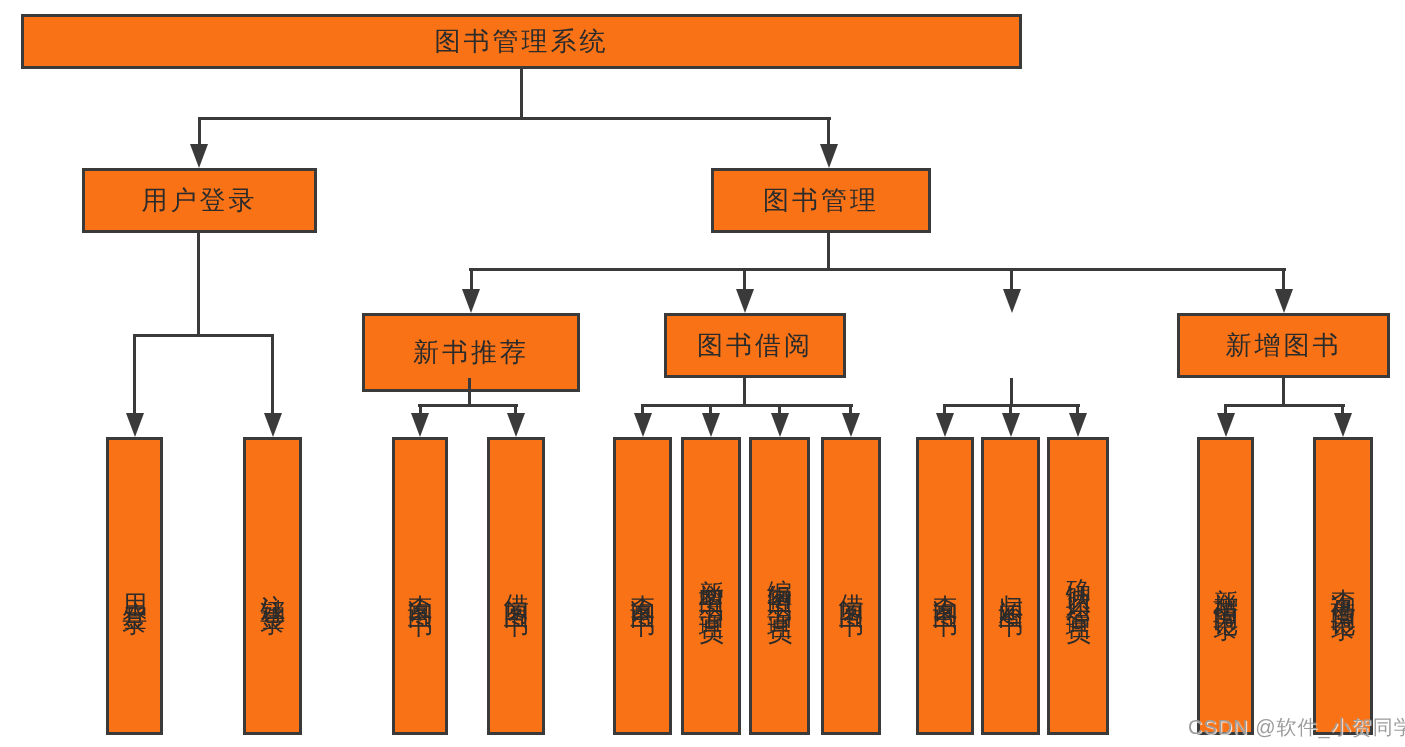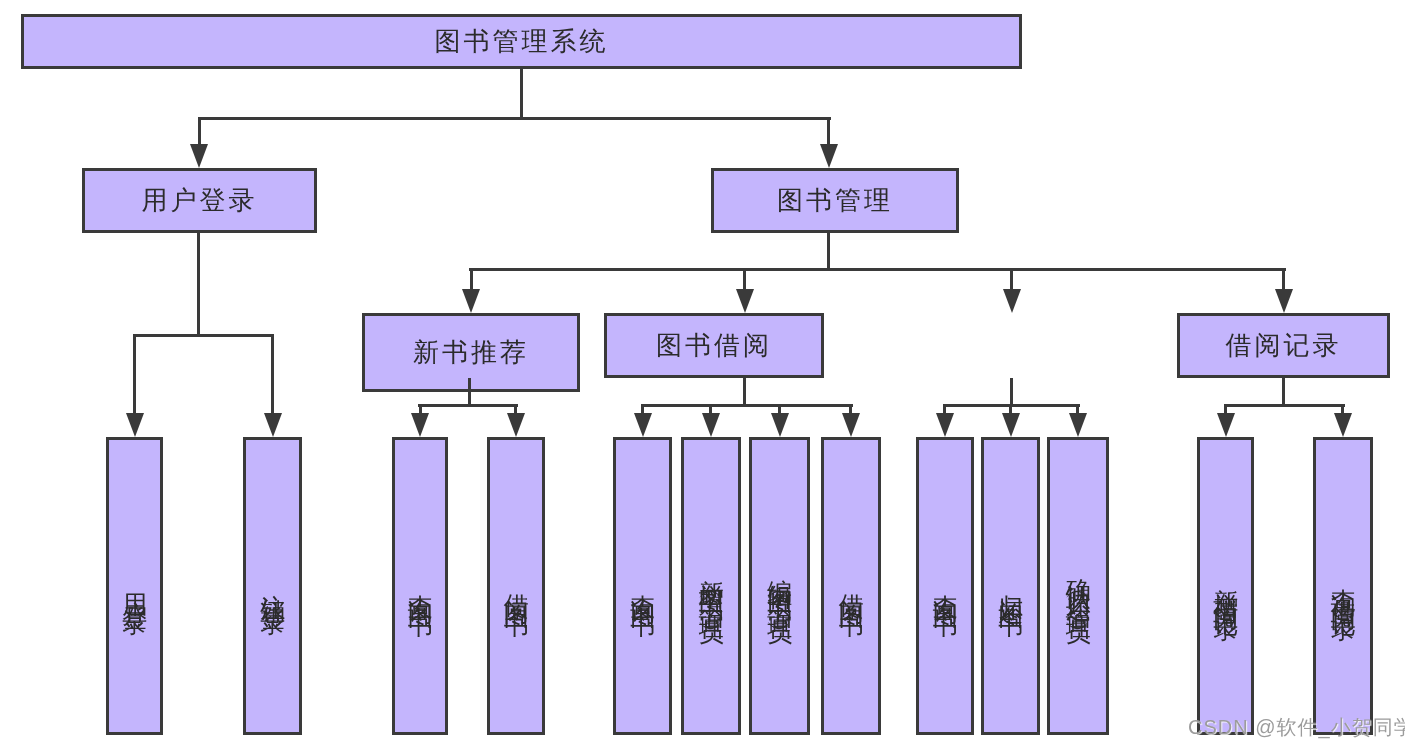--- a/index.html
+++ b/index.html
@@ -1,21 +1,21 @@
 <!DOCTYPE html>
 <html><head>
 <meta charset="utf-8">
 <style>
   html,body{margin:0;padding:0;background:#fff;}
   .canvas{
     position:relative;width:1405px;height:747px;background:#fff;overflow:hidden;
     font-family:"Liberation Sans","DejaVu Sans",sans-serif;color:#2b2b2b;
   }
   .hbox,.vbox{
-    position:absolute;box-sizing:border-box;background:#c4b5fd;
+    position:absolute;box-sizing:border-box;background:#f97316;
     border:3px solid #3a3a3a;display:flex;align-items:center;justify-content:center;
   }
   .hbox{font-size:26px;letter-spacing:3px;}
   .hbox span{white-space:nowrap;}
   .vbox{
     top:437px;height:298px;writing-mode:vertical-rl;text-orientation:mixed;
     font-size:25px;letter-spacing:6px;line-height:1.1;
   }
   .line{position:absolute;background:#3a3a3a;}
   .arrow{
@@ -41,21 +41,21 @@
   <div class="line" style="left:520px;top:69px;width:3px;height:51px"></div>
   <div class="line" style="left:198px;top:117px;width:633px;height:3px"></div>
   <div class="line" style="left:198px;top:117px;width:3px;height:32px"></div>
   <div class="arrow" style="left:190px;top:144px"></div>
   <div class="line" style="left:827px;top:117px;width:3px;height:32px"></div>
   <div class="arrow" style="left:820px;top:144px"></div>
 
   <div class="hbox" style="left:82px;top:168px;width:235px;height:65px">
     <span>用户登录</span>
   </div>
-  <div class="hbox" style="left:711px;top:168px;width:248px;height:65px">
+  <div class="hbox" style="left:711px;top:168px;width:220px;height:65px">
     <span>图书管理</span>
   </div>
 
   <div class="line" style="left:197px;top:233px;width:3px;height:103px"></div>
   <div class="line" style="left:133px;top:334px;width:141px;height:3px"></div>
   <div class="line" style="left:133px;top:334px;width:3px;height:81px"></div>
   <div class="arrow" style="left:126px;top:413px"></div>
   <div class="line" style="left:271px;top:334px;width:3px;height:81px"></div>
   <div class="arrow" style="left:264px;top:413px"></div>
 
@@ -66,25 +66,25 @@
   <div class="line" style="left:743px;top:268px;width:3px;height:24px"></div>
   <div class="arrow" style="left:736px;top:289px"></div>
   <div class="line" style="left:1010px;top:268px;width:3px;height:24px"></div>
   <div class="arrow" style="left:1003px;top:289px"></div>
   <div class="line" style="left:1282px;top:268px;width:3px;height:24px"></div>
   <div class="arrow" style="left:1275px;top:289px"></div>
 
   <div class="hbox" style="left:362px;top:313px;width:218px;height:79px">
     <span>新书推荐</span>
   </div>
-  <div class="hbox" style="left:604px;top:313px;width:220px;height:65px">
+  <div class="hbox" style="left:664px;top:313px;width:182px;height:65px">
     <span>图书借阅</span>
   </div>
   <div class="hbox" style="left:1177px;top:313px;width:213px;height:65px">
-    <span>借阅记录</span>
+    <span>新增图书</span>
   </div>
 
   <div class="line" style="left:468px;top:378px;width:3px;height:29px"></div>
   <div class="line" style="left:418px;top:404px;width:100px;height:3px"></div>
   <div class="line" style="left:419px;top:404px;width:3px;height:13px"></div>
   <div class="arrow" style="left:411px;top:413px"></div>
   <div class="line" style="left:514px;top:404px;width:3px;height:13px"></div>
   <div class="arrow" style="left:507px;top:413px"></div>
 
   <div class="line" style="left:743px;top:378px;width:3px;height:29px"></div>

